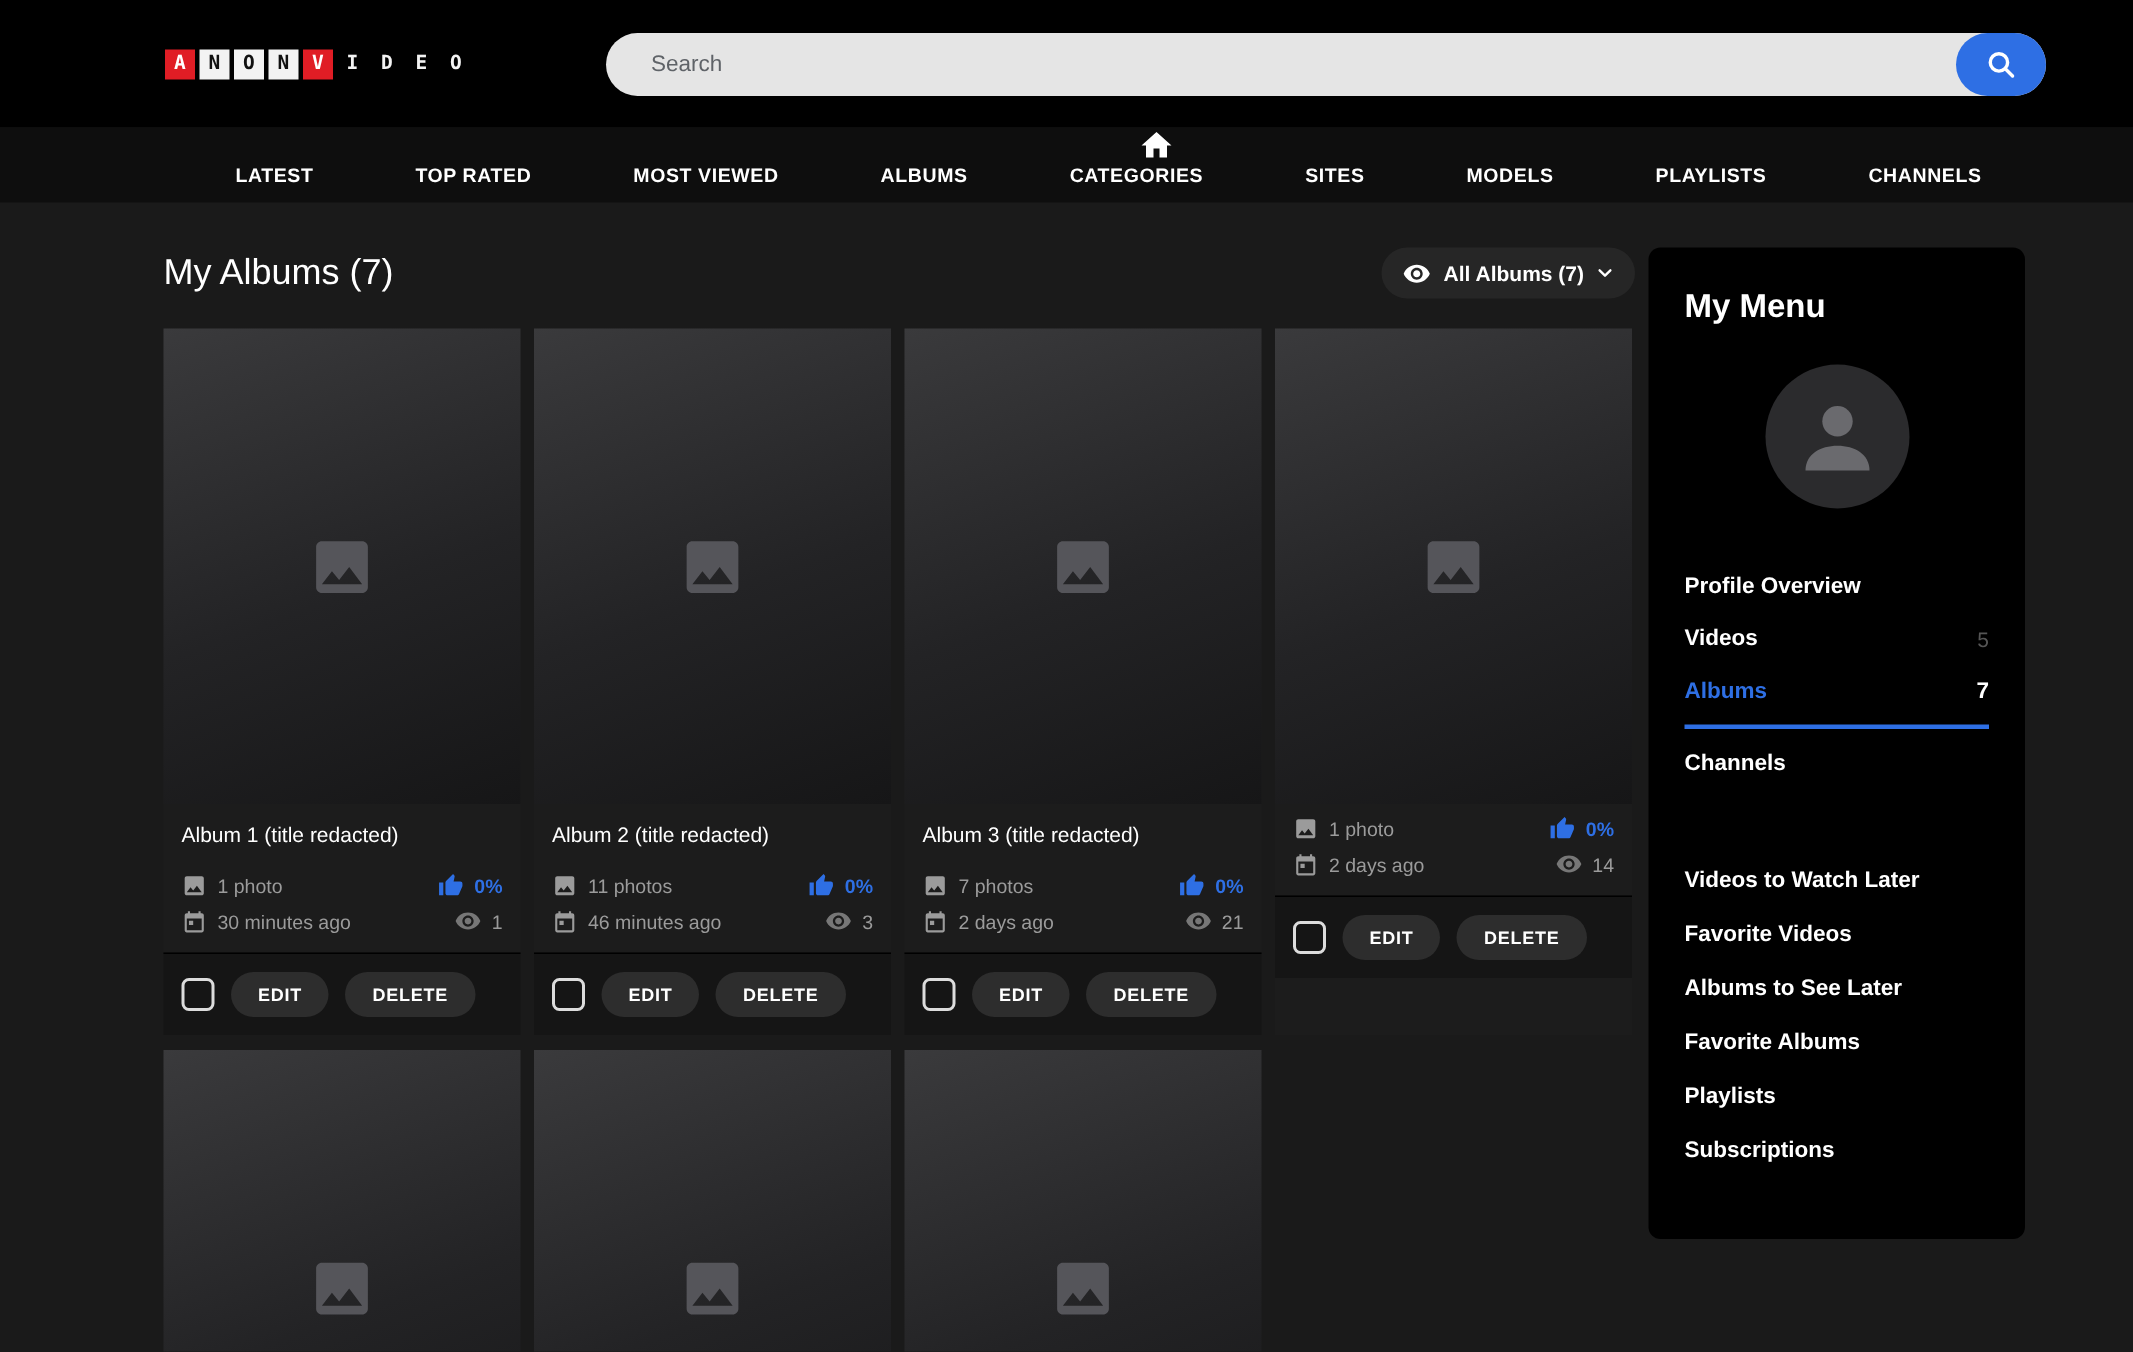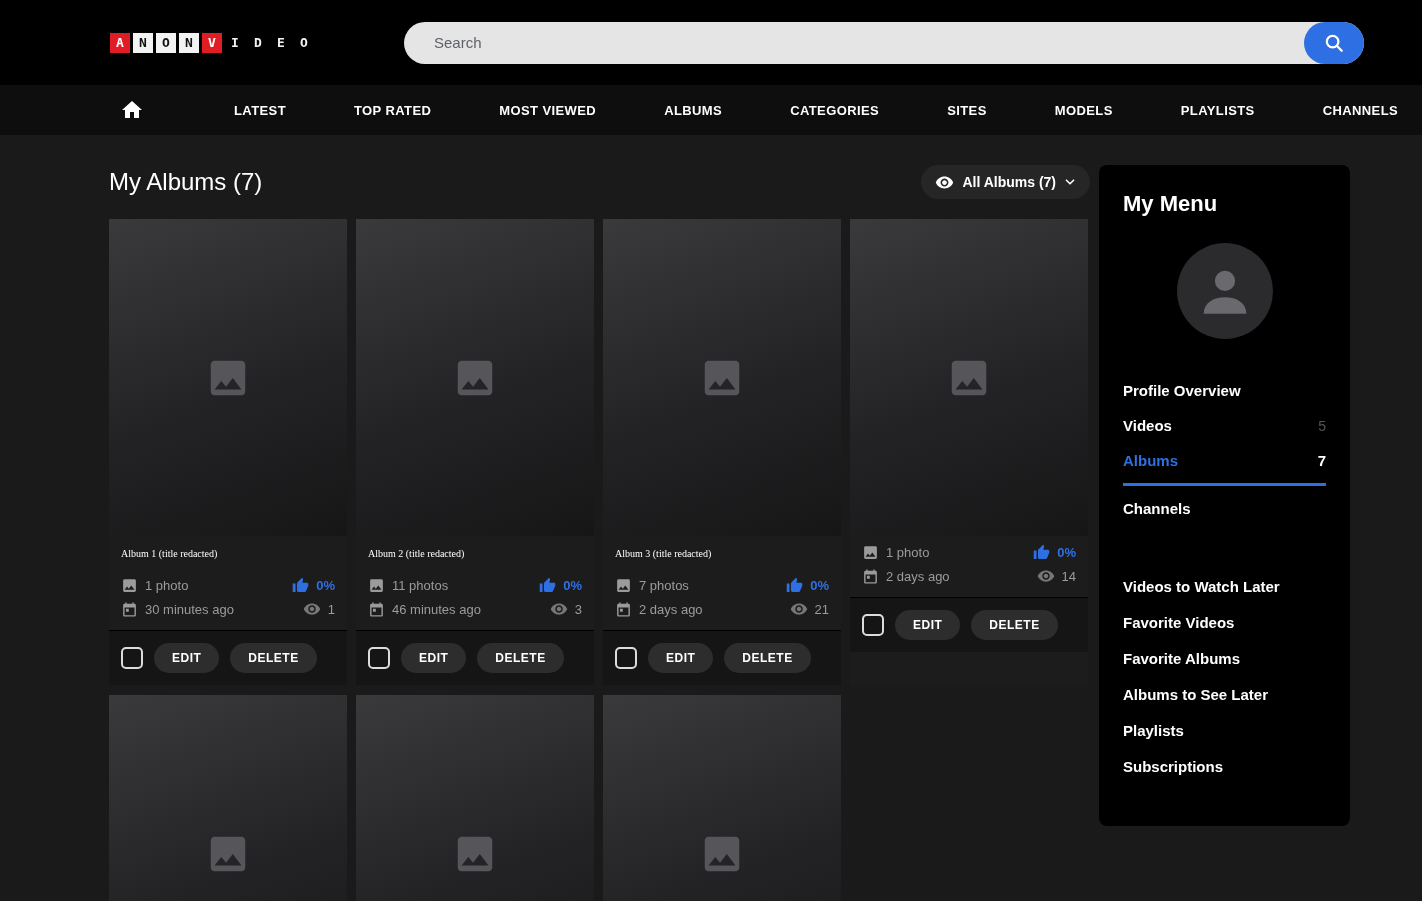--- a/index.html
+++ b/index.html
@@ -16,42 +16,42 @@
   .logo .tile.plain { background:transparent; color:#f3f3f3; border:2px solid transparent; }
   .search-wrap { position:relative; margin-left:90px; width:960px; }
   .search-input { width:100%; height:42px; border:none; outline:none; border-radius:21px;
                   background:#e5e5e5; padding:0 70px 0 30px; font-size:15px; color:#333; }
   .search-input::placeholder { color:#5f6368; }
   .search-btn { position:absolute; right:0; top:0; width:60px; height:42px; border:none;
                 border-radius:21px; background:#2e6fe4; display:flex; align-items:center;
                 justify-content:center; cursor:pointer; }
 
   
-  .nav-bar { height:50px; background:#0e0e0e; display:flex; align-items:center; }
+  .nav-bar { height:50px; background:#0e0e0e; display:flex; align-items:center;flex-direction:column; }
   .home-btn { margin-left:120px; display:flex; align-items:center; cursor:pointer; }
   .nav-links { display:flex; align-items:center; margin-left:56px; }
   .nav-link { color:#fff; font-size:13px; font-weight:bold; letter-spacing:.4px;
               margin:0 34px; cursor:pointer; white-space:nowrap; }
 
   
   .main { display:flex; padding:30px 72px 0 109px; }
   .content-col { width:981px; }
   .heading-row { display:flex; align-items:center; justify-content:space-between; margin-bottom:20px; }
   .page-title { color:#fff; font-size:24px; font-weight:normal; }
   .filter-pill { background:#262626; border-radius:17px; height:34px; display:flex;
                  align-items:center; gap:8px; padding:0 14px; cursor:pointer;justify-content:space-between; }
   .filter-pill span { color:#fff; font-size:14px; font-weight:bold; }
 
   
   .grid { display:grid; grid-template-columns:repeat(4,238px); gap:10px 9px; }
   .card { background:#1c1c1c; display:flex; flex-direction:column; }
   .card-img { height:317px; background:linear-gradient(160deg,#3a3a3c 0%,#232325 55%,#161617 100%);
               display:flex; align-items:center; justify-content:center; cursor:pointer; }
-  .card-title { color:#fff; font-size:10px; padding:12px 12px 10px; cursor:pointer;
-                white-space:nowrap; overflow:hidden; text-overflow:ellipsis;font-family:Liberation Serif, serif; }
+  .card-title { color:#fff; font-size:14px; padding:12px 12px 10px; cursor:pointer;
+                white-space:nowrap; overflow:hidden; text-overflow:ellipsis; }
   .card-stats { padding:2px 12px 12px; }
   .stat-row { display:flex; justify-content:space-between; margin-top:6px; }
   .stat-left, .stat-right { display:flex; align-items:center; gap:7px; }
   .stat-text { color:#9b9b9b; font-size:13px; }
   .stat-like { color:#2e6fe4; font-size:13px; font-weight:bold; }
   .card-actions { border-top:1px solid #000; background:#151515; display:flex;
                   align-items:center; gap:11px; padding:12px; }
   .checkbox { width:22px; height:22px; border:2px solid #dcdcdc; border-radius:5px;
               background:transparent; cursor:pointer; }
   .pill-btn { height:30px; border:none; border-radius:15px; background:#2d2d2d; color:#fff;
@@ -410,24 +410,24 @@
     </div>
 
     <div class="menu-group-2">
       <div class="menu-item">
         <span class="label">Videos to Watch Later</span>
       </div>
       <div class="menu-item">
         <span class="label">Favorite Videos</span>
       </div>
       <div class="menu-item">
+        <span class="label">Albums to See Later</span>
+      </div>
+      <div class="menu-item">
         <span class="label">Favorite Albums</span>
-      </div>
-      <div class="menu-item">
-        <span class="label">Albums to See Later</span>
       </div>
       <div class="menu-item">
         <span class="label">Playlists</span>
       </div>
       <div class="menu-item">
         <span class="label">Subscriptions</span>
       </div>
     </div>
   </aside>
 </div>

